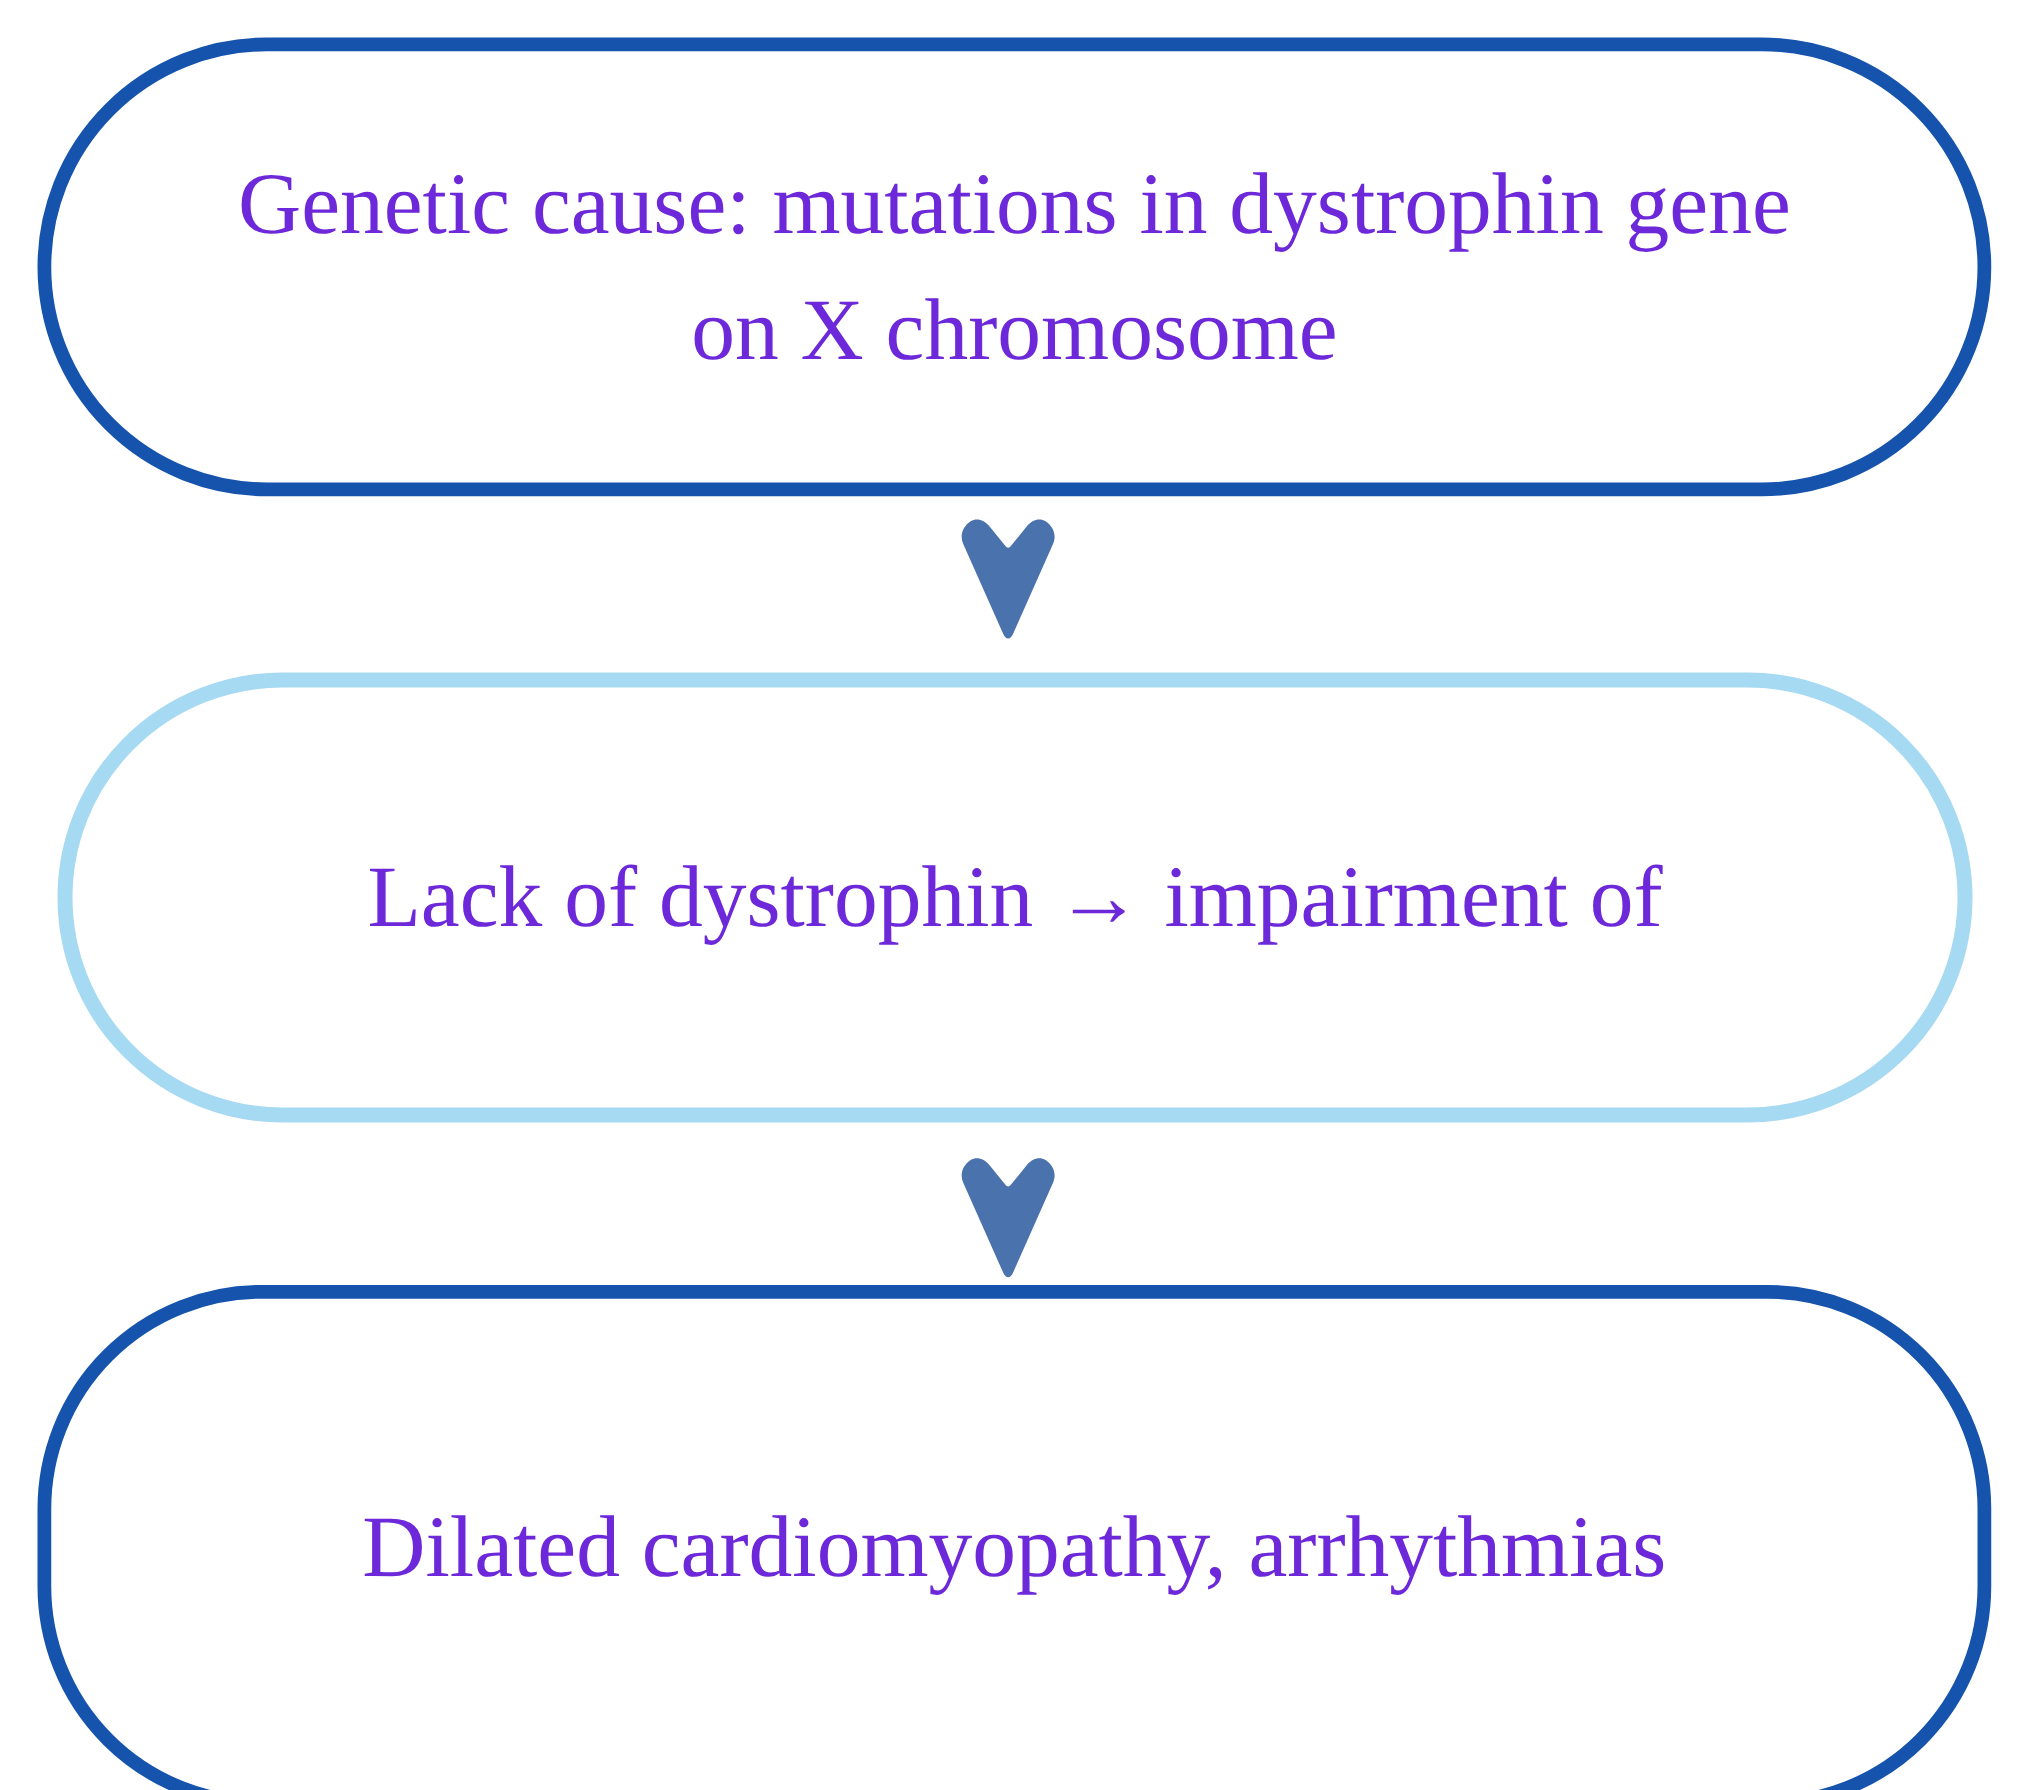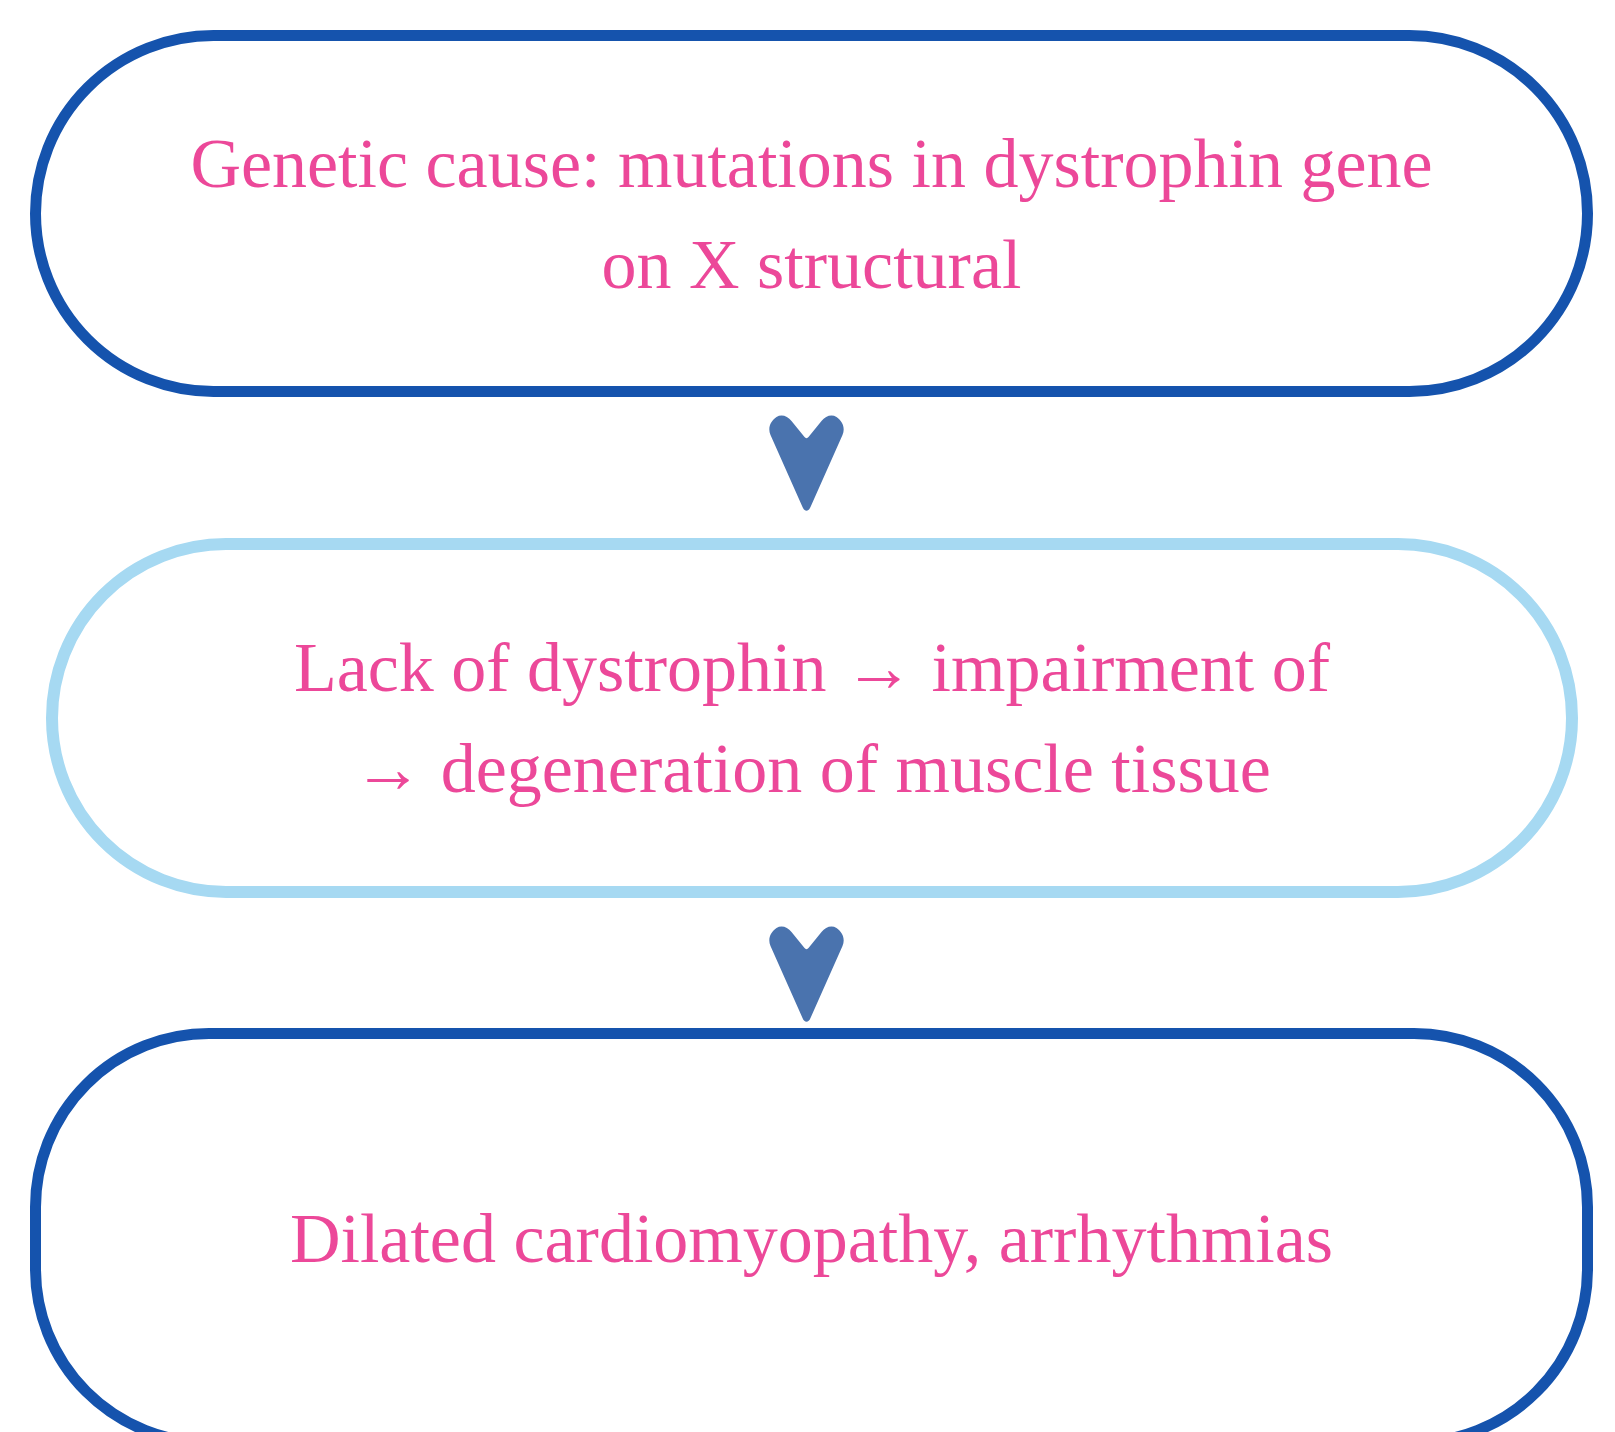--- a/index.html
+++ b/index.html
@@ -17,21 +17,21 @@
   }
   .flow-box {
     position: absolute;
     box-sizing: border-box;
     background: #ffffff;
     display: flex;
     flex-direction: column;
     align-items: center;
     justify-content: center;
     text-align: center;
-    color: #ec4899;
+    color: #6d28d9;
     font-size: 70px;
     line-height: 101px;
     border-style: solid;
   }
   .flow-box .line {
     display: block;
     white-space: nowrap;
   }
   #box-genetic-cause {
     left: 30px;
@@ -70,34 +70,33 @@
   #arrow-2 { left: 759px; top: 925px; }
   .flow-arrow svg { display: block; width: 100%; height: 100%; }
 </style>
 </head>
 <body>
 
 <div id="canvas">
 
   <div class="flow-box" id="box-genetic-cause">
     <span class="line">Genetic cause: mutations in dystrophin gene</span>
-    <span class="line">on X structural</span>
+    <span class="line">on X chromosome</span>
   </div>
 
   <div class="flow-arrow" id="arrow-1">
     <svg viewBox="0 0 80 100" xmlns="http://www.w3.org/2000/svg" aria-hidden="true">
       <path fill="#4a73ae" d="M10,3 C4,7 1,14 4,21 L36,93 C38,98 42,98 44,93 L76,21
                C79,14 76,7 70,3 C65,0 59,2 55,7 L42,23 C41,24.5 39,24.5 38,23
                L25,7 C21,2 15,0 10,3 Z"></path>
     </svg>
   </div>
 
   <div class="flow-box" id="box-dystrophin-effect">
     <span class="line">Lack of dystrophin → impairment of</span>
-    <span class="line">→ degeneration of muscle tissue</span>
   </div>
 
   <div class="flow-arrow" id="arrow-2">
     <svg viewBox="0 0 80 100" xmlns="http://www.w3.org/2000/svg" aria-hidden="true">
       <path fill="#4a73ae" d="M10,3 C4,7 1,14 4,21 L36,93 C38,98 42,98 44,93 L76,21
                C79,14 76,7 70,3 C65,0 59,2 55,7 L42,23 C41,24.5 39,24.5 38,23
                L25,7 C21,2 15,0 10,3 Z"></path>
     </svg>
   </div>
 

